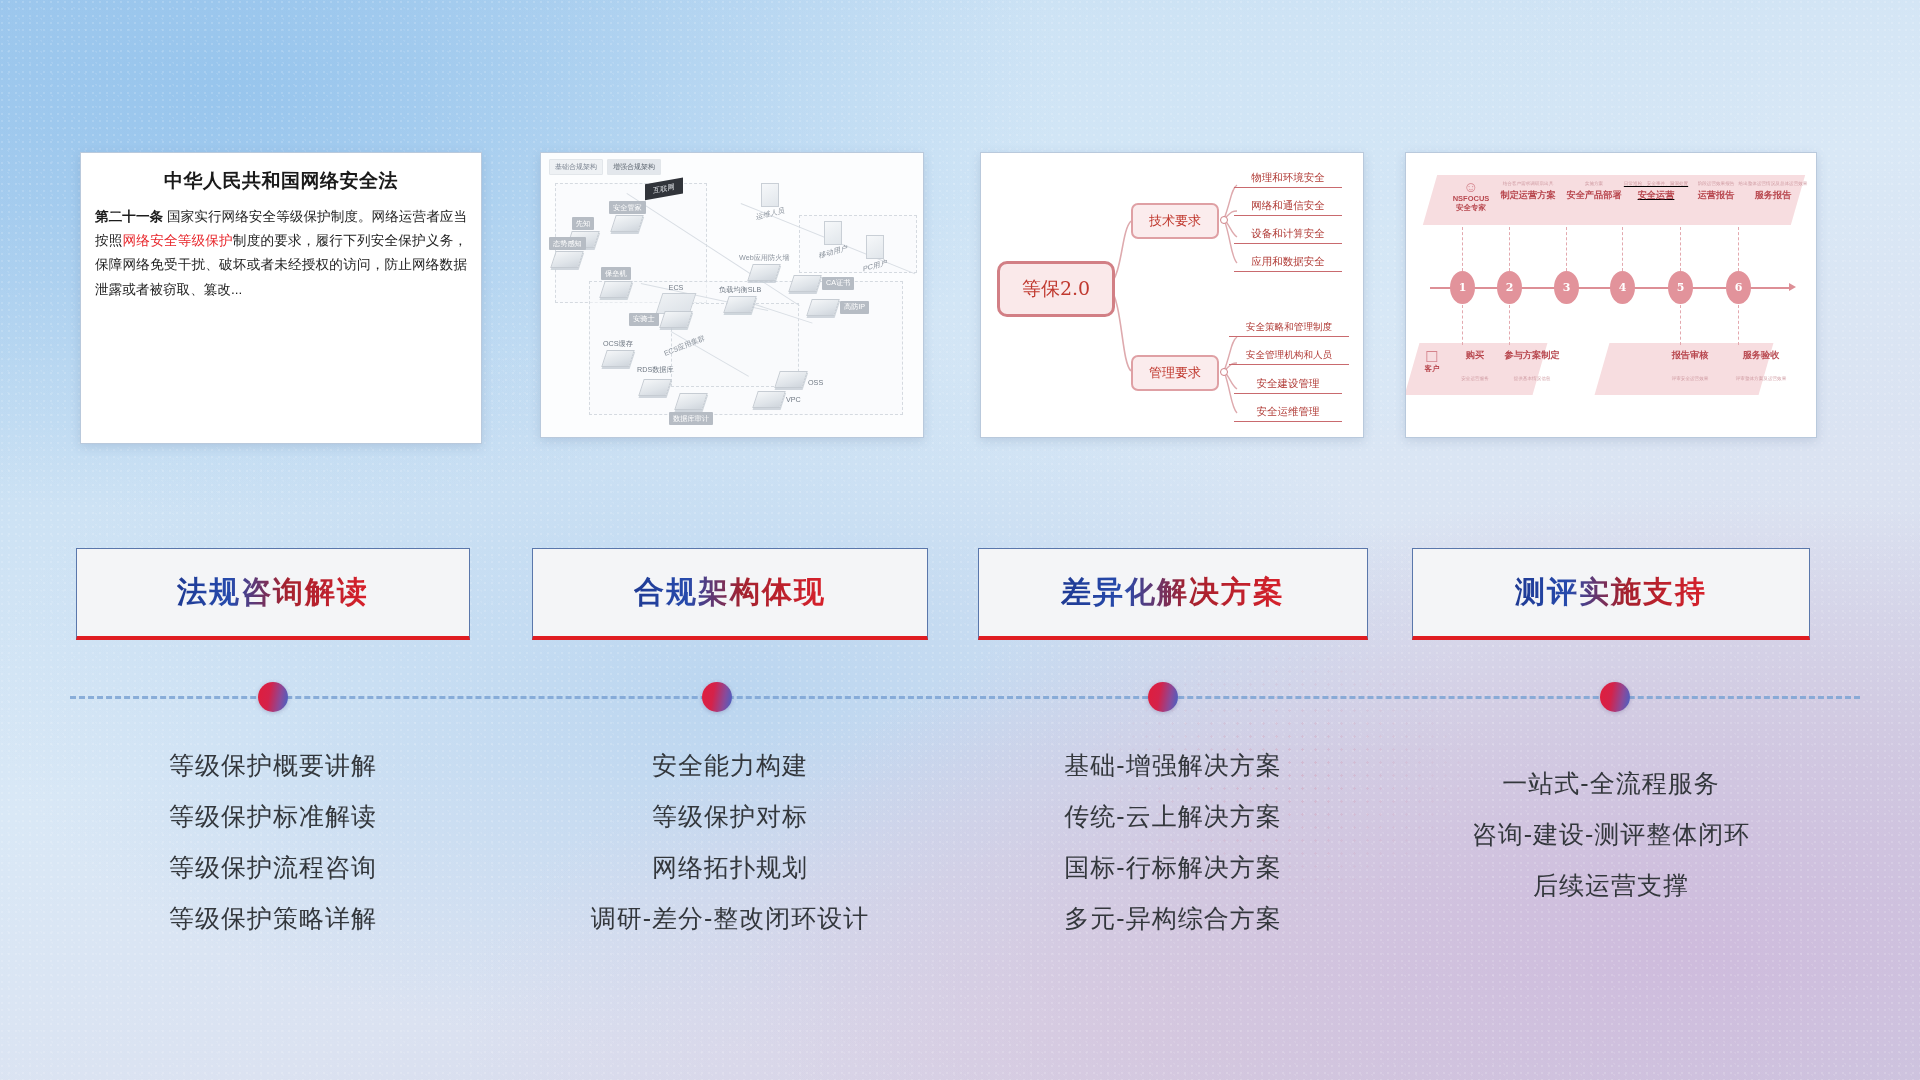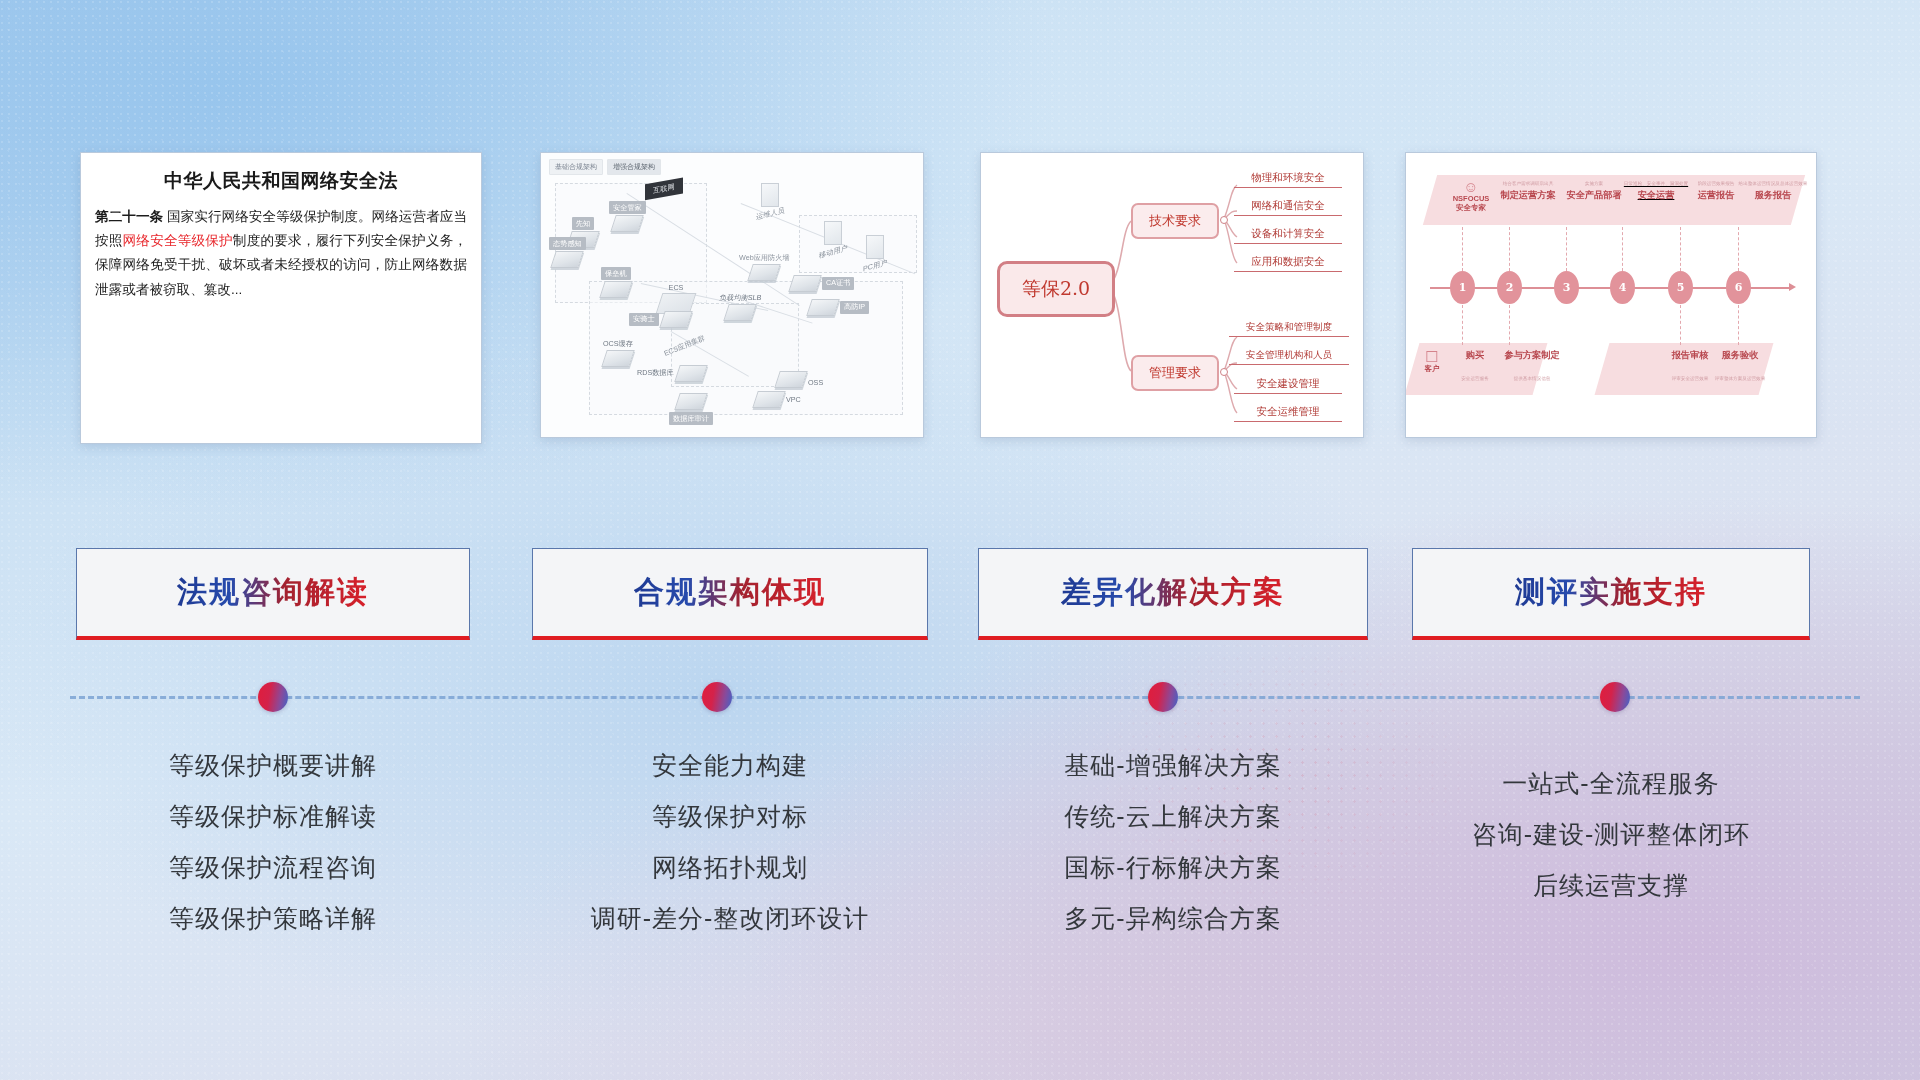--- a/index.html
+++ b/index.html
@@ -374,37 +374,37 @@
       </div>
       <div class="arch-node pill" style="left:268px;top:146px;flex-direction:row;gap:3px;align-items:center;">
         <span class="cyl"></span>
         <span class="lbl">高防IP</span>
       </div>
 
       <div class="arch-node" style="left:118px;top:130px;">
         <span class="lbl" style="color:#6f7883;">ECS</span>
         <span class="slab"></span>
       </div>
-      <div class="arch-node" style="left:178px;top:140px;font-style:italic;">
+      <div class="arch-node" style="left:178px;top:132px;">
         <span class="lbl" style="color:#6f7883;">负载均衡SLB</span>
         <span class="cyl"></span>
       </div>
       <div class="arch-node pill" style="left:88px;top:158px;flex-direction:row;gap:3px;align-items:center;text-align:center;">
         <span class="lbl">安骑士</span>
         <span class="cyl"></span>
       </div>
       <div class="arch-node" style="left:122px;top:188px;transform:rotate(-22deg);">
         <span class="lbl">ECS应用集群</span>
       </div>
 
       <div class="arch-node" style="left:62px;top:186px;">
         <span class="lbl" style="color:#6f7883;">OCS缓存</span>
         <span class="cyl"></span>
       </div>
-      <div class="arch-node" style="left:96px;top:212px;flex-direction:row;gap:3px;align-items:center;">
+      <div class="arch-node" style="left:96px;top:212px;flex-direction:column;gap:3px;align-items:center;">
         <span class="lbl" style="color:#6f7883;">RDS数据库</span>
         <span class="cyl"></span>
       </div>
       <div class="arch-node pill" style="left:128px;top:240px;">
         <span class="cyl"></span>
         <span class="lbl" style="margin-top:2px;">数据库审计</span>
       </div>
       <div class="arch-node" style="left:236px;top:208px;flex-direction:row;gap:3px;align-items:flex-end;margin-top:10px;">
         <span class="cyl"></span>
         <span class="lbl" style="color:#6f7883;">OSS</span>
@@ -515,21 +515,21 @@
         <div class="sub" style="margin-top:14px;">安全运营服务</div>
       </div>
       <div class="flow-item" style="left:90px;top:196px;width:72px;">
         <div class="main" style="margin-top:0;">参与方案制定</div>
         <div class="sub" style="margin-top:14px;">提供基本情况信息</div>
       </div>
       <div class="flow-item" style="left:248px;top:196px;width:72px;">
         <div class="main" style="margin-top:0;">报告审核</div>
         <div class="sub" style="margin-top:14px;">评审安全运营效果</div>
       </div>
-      <div class="flow-item" style="left:295px;top:196px;width:78px;">
+      <div class="flow-item" style="left:316px;top:196px;width:78px;">
         <div class="main" style="margin-top:0;">服务验收</div>
         <div class="sub" style="margin-top:14px;">评审整体方案及运营效果</div>
       </div>
     </div>
   </div>
 </div>
 
 <div id="title-row">
   <div class="title-box tb-1">
     <span class="txt">法规咨询解读</span>

